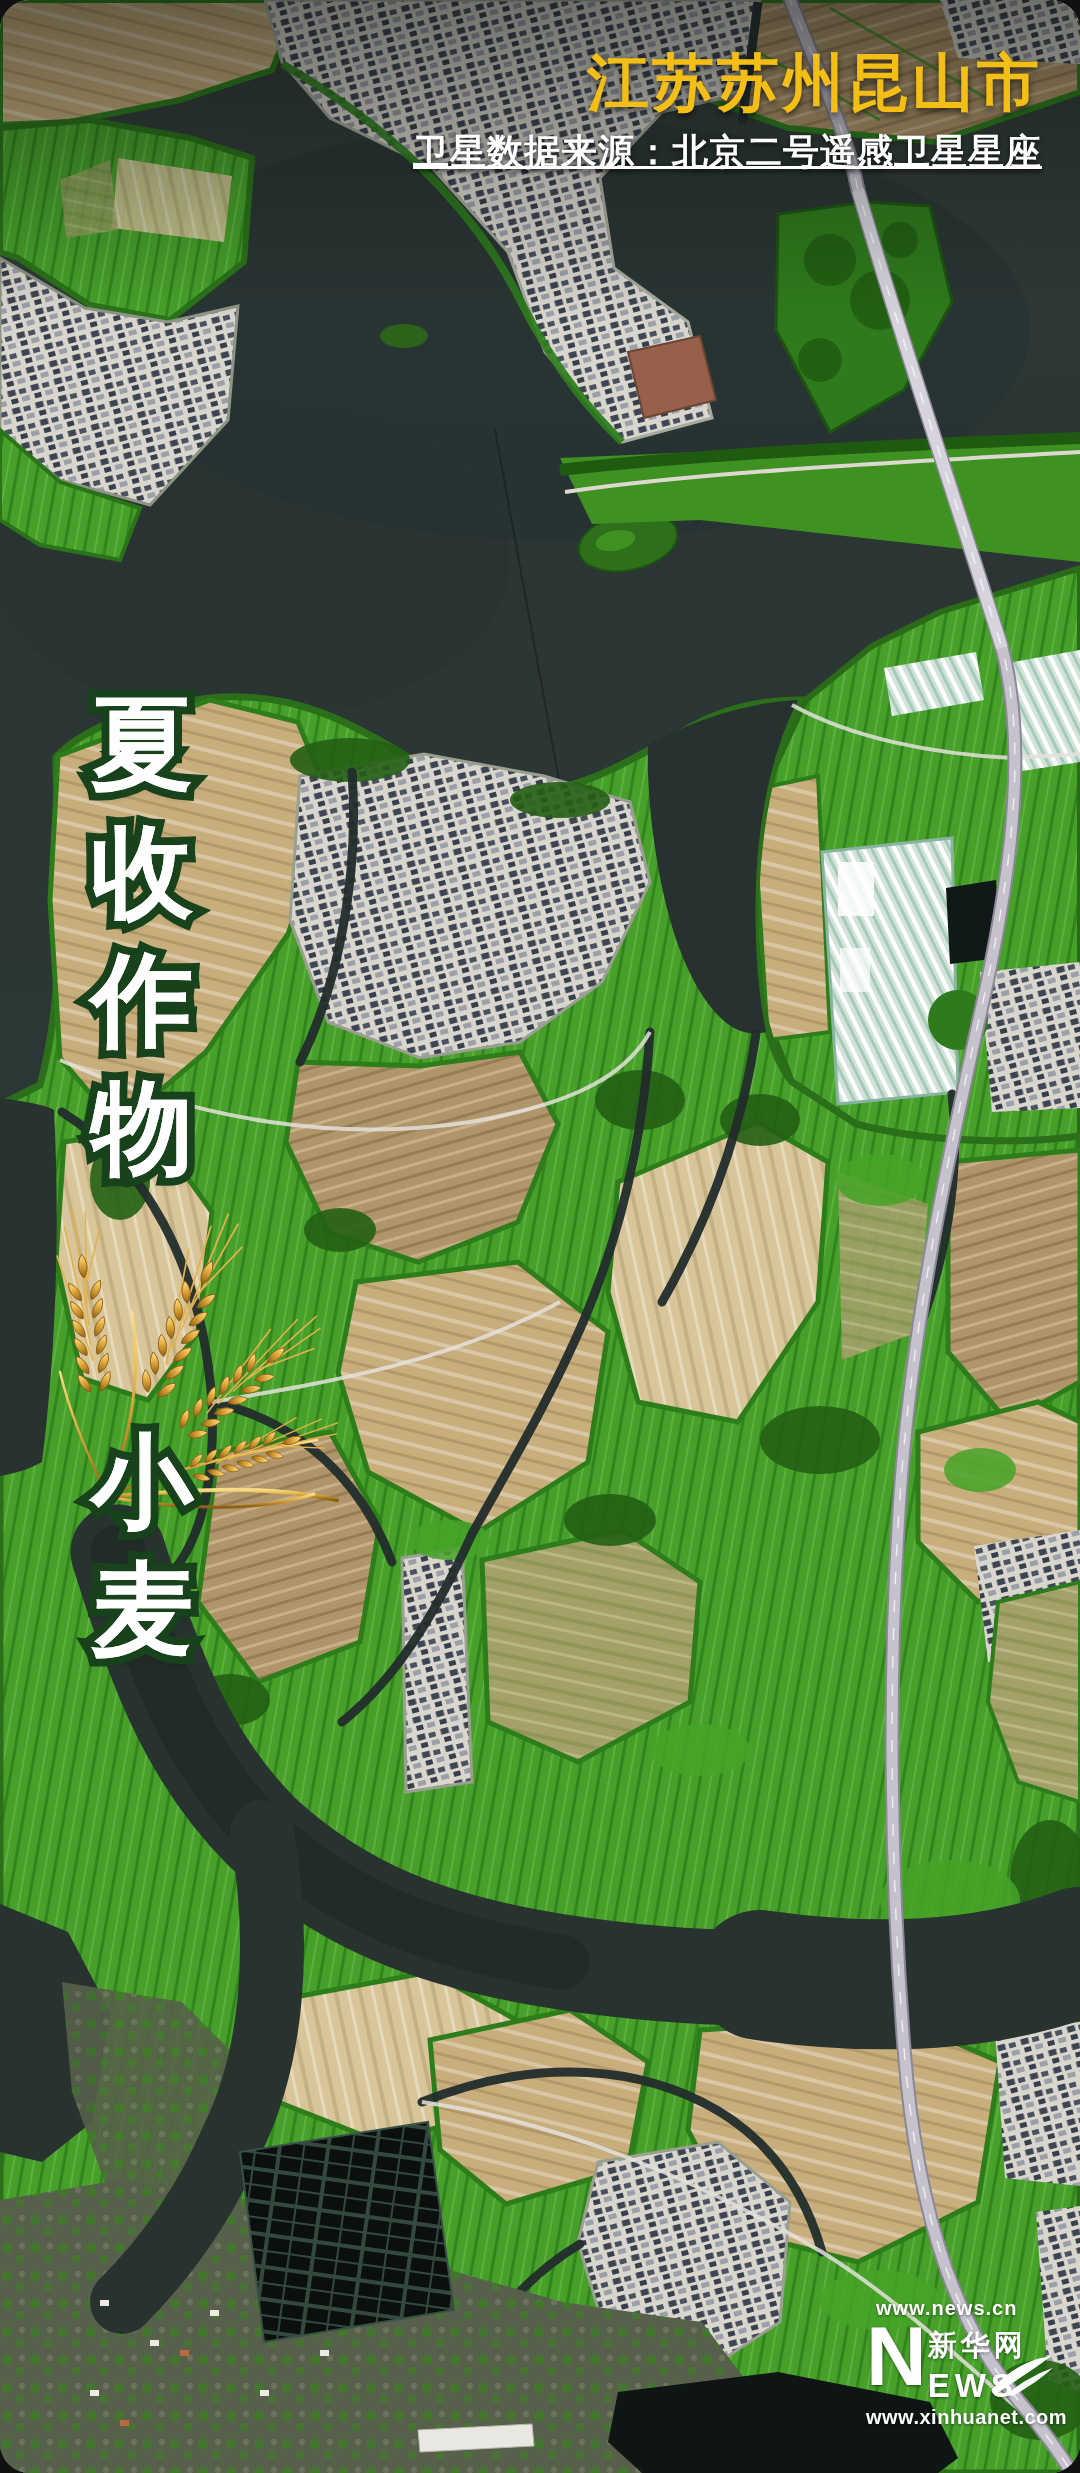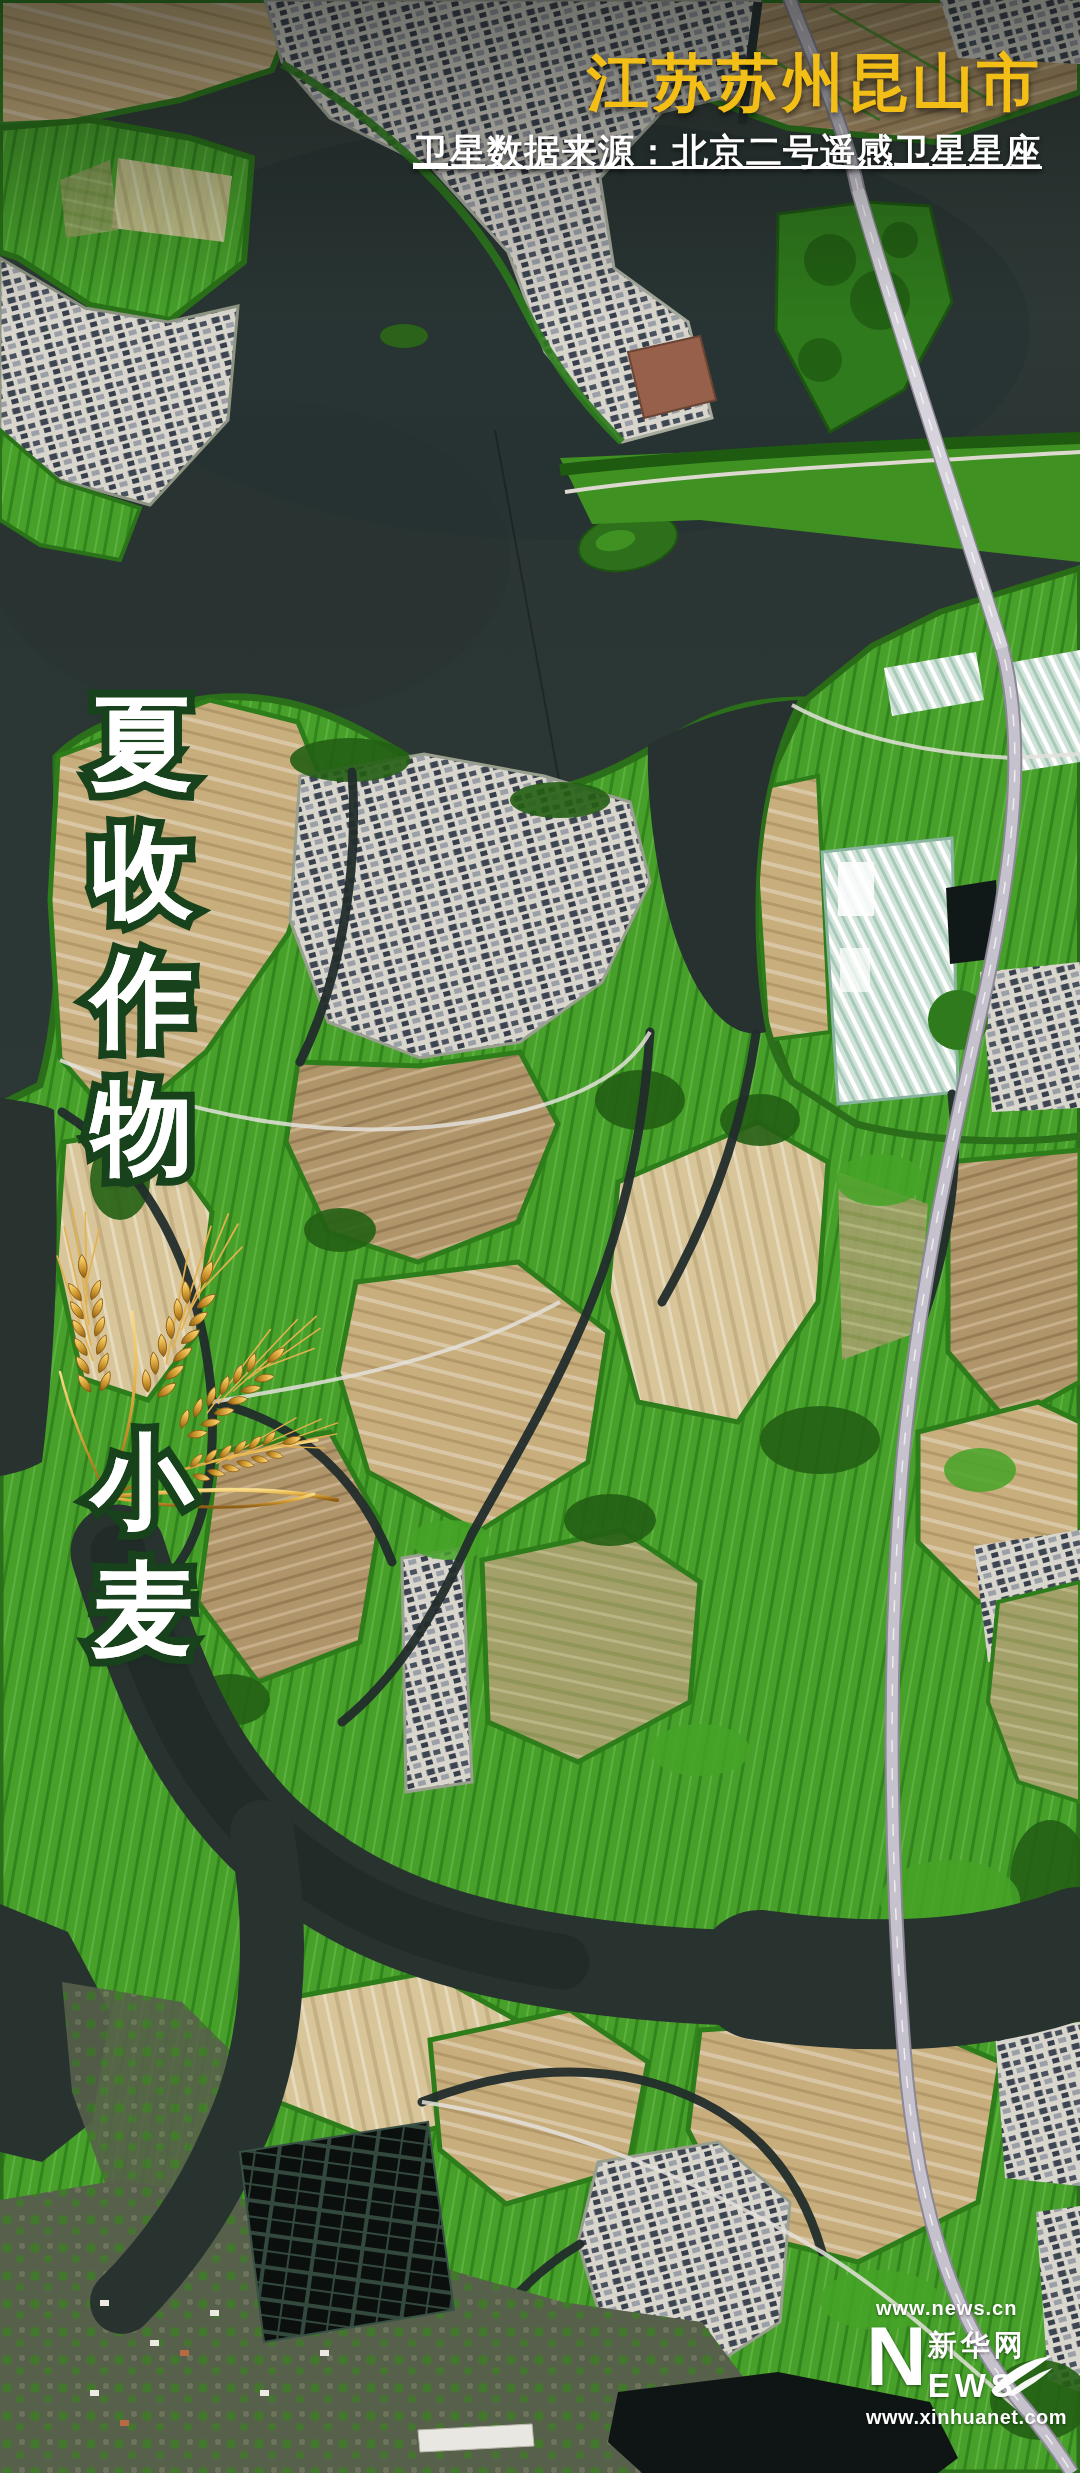--- a/index.html
+++ b/index.html
@@ -1,17 +1,17 @@
 <!DOCTYPE html>
 <html><head>
 <meta charset="utf-8">
 <style>
   html,body{margin:0;padding:0;background:#111;}
   .poster{position:relative;width:1080px;height:2473px;margin:0 auto;overflow:hidden;
-          font-family:"Liberation Sans","DejaVu Sans",sans-serif;background:#2c3836;}
+          font-family:"Liberation Sans","DejaVu Sans",sans-serif;background:#2c3836;border-radius:30px;}
   .poster svg.basemap{position:absolute;left:0;top:0;width:1080px;height:2473px;display:block;}
   .top-dim{position:absolute;left:0;top:0;width:100%;height:320px;
            background:linear-gradient(rgba(8,12,10,.5),rgba(8,12,10,0));pointer-events:none;}
 
   
   .hdr{position:absolute;top:46px;right:38px;text-align:right;}
   .hdr-title{font-size:62px;font-weight:900;letter-spacing:3px;color:#F3BF17;
              text-shadow:0 3px 6px rgba(0,0,0,.6);line-height:1.2;}
   .hdr-sub{margin-top:8px;font-size:36px;font-weight:700;letter-spacing:1px;color:#ffffff;
            text-shadow:0 2px 5px rgba(0,0,0,.65);text-decoration:underline;}

